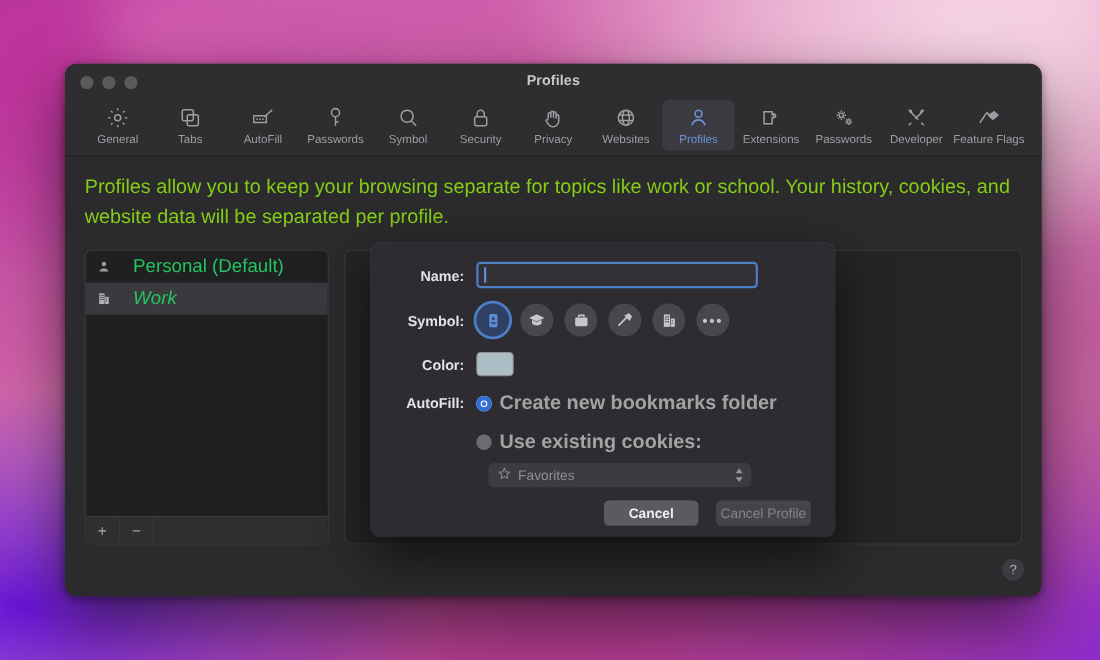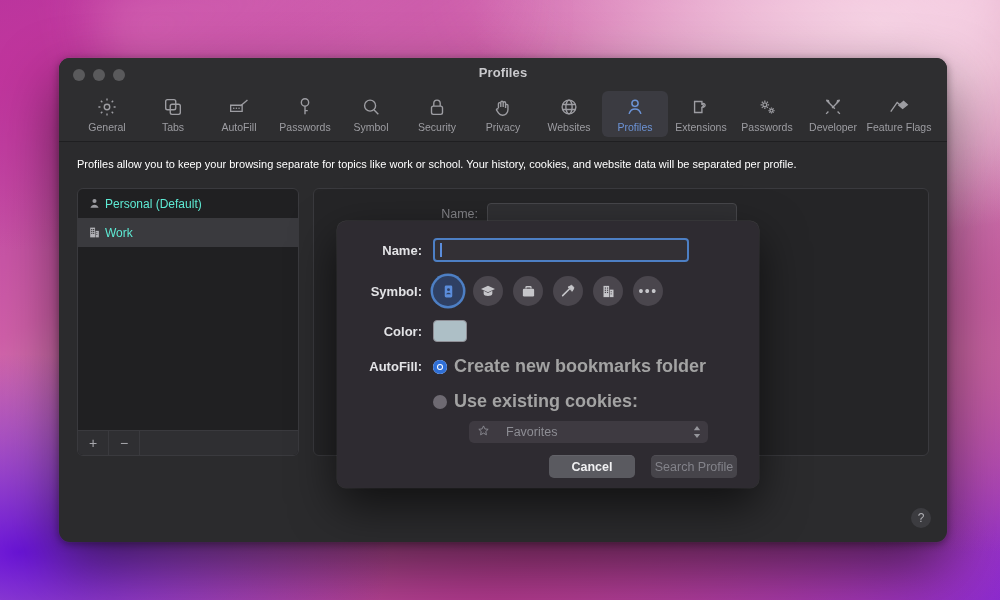--- a/index.html
+++ b/index.html
@@ -57,33 +57,33 @@
     cursor:default;
   }
   .tb-item.sel { background:#3b3b41; }
   .tb-ico { height:23px; display:flex; align-items:center; justify-content:center; }
   .tb-ico svg { display:block; }
   .tb-lbl { font-size:10.5px; color:#9d9da2; white-space:nowrap; }
   .tb-item.sel .tb-lbl { color:#6c93d6; }
 
   
   .content { position:absolute; top:84px; left:0; right:0; bottom:0; padding:14px 18px 0; }
-  .desc { font-size:11px; line-height:1.55; color:#ffffff; max-width:850px; }
+  .desc { font-size:18px; line-height:1.55; color:#84cc16; max-width:850px; }
   .panes { display:flex; gap:14px; margin-top:15px; }
   .list-pane {
     width:222px; height:268px; background:#202022;
     border:1px solid #3a3a3e; border-radius:6px; overflow:hidden;
     display:flex; flex-direction:column;
   }
   .list-rows { flex:1; }
   .row {
-    height:29px; display:flex; align-items:center; gap:4px; padding:0 9px;
-    font-size:12px; color:#5eead4;
-  }
-  .row.sel { background:#3a3a3e; }
+    height:29px; display:flex; align-items:center; gap:20px; padding:0 9px;
+    font-size:17px; color:#22c55e;
+  }
+  .row.sel { background:#3a3a3e;font-style:italic; }
   .row .ri { width:14px; display:flex; justify-content:center; color:#9b9ba0; }
   .list-foot {
     height:25px; background:#2f2f32; border-top:1px solid #3a3a3e; display:flex;
   }
   .fbtn {
     width:31px; display:flex; align-items:center; justify-content:center;
     color:#a8a8ad; font-size:14px; border-right:1px solid #3a3a3e;
   }
   .detail-pane {
     flex:1; height:268px; background:#252527;
@@ -143,22 +143,22 @@
   .s-sym.sel { background:#2f4063; box-shadow:0 0 0 2.5px #4d7fc4; color:#5b8ddb; }
   .s-sym.more { letter-spacing:1.5px; font-size:14px; }
   .color-sw {
     width:34px; height:22px; border-radius:4px;
     border:1.5px solid #8f8f96;
   }
   .radio-line { display:flex; align-items:center; gap:7px; font-size:18px; font-weight:bold; color:#a3a3a3; }
   .radio { width:14px; height:14px; border-radius:50%; background:#6e6a72; flex:0 0 auto; }
   .radio.on { background:#2f6fd6; box-shadow:inset 0 0 0 4px #2f6fd6, inset 0 0 0 5px #fff; }
   .sheet-popup {
-    margin-left:110px; width:239px; height:22px; background:#3e3a41;
-    border-radius:5px; display:flex; align-items:center; gap:16px;
+    margin-left:85px; width:239px; height:22px; background:#3e3a41;
+    border-radius:5px; display:flex; align-items:center; gap:6px;
     padding:0 8px; font-size:12.5px; color:#8d8d94; position:relative;
   }
   .btn-row { display:flex; justify-content:flex-end; gap:16px; margin-top:12px; }
   .btn {
     min-width:86px; height:23px; border-radius:5px; background:#5a5a60;
     display:flex; align-items:center; justify-content:center;
     font-size:12.5px; font-weight:bold; color:#f0f0f2;
     box-shadow:0 .5px 0 rgba(255,255,255,.12) inset;
   }
   .btn.disabled { background:#46444a; color:#83838a; font-weight:normal; }
@@ -547,18 +547,18 @@
       <span class="chev">
           <svg width="10" height="15" viewBox="0 0 10 16" fill="currentColor">
             <path d="M5 1.5L8.4 6H1.6z"></path>
             <path d="M5 14.5L1.6 10h6.8z"></path>
           </svg>
         </span>
     </div>
 
     <div class="btn-row">
       <div class="btn">Cancel</div>
-      <div class="btn disabled">Search Profile</div>
+      <div class="btn disabled">Cancel Profile</div>
     </div>
 
   </div>
 
 </div>
 
 </body></html>

